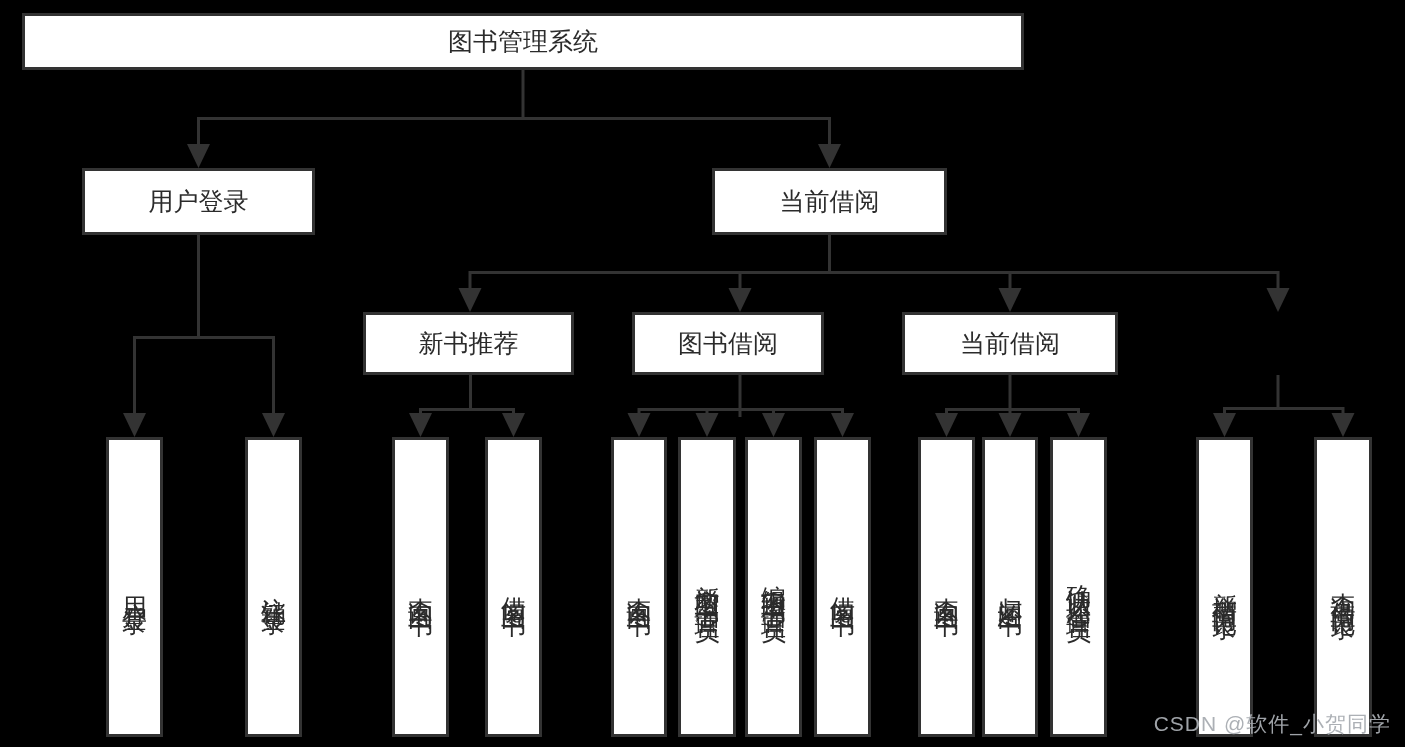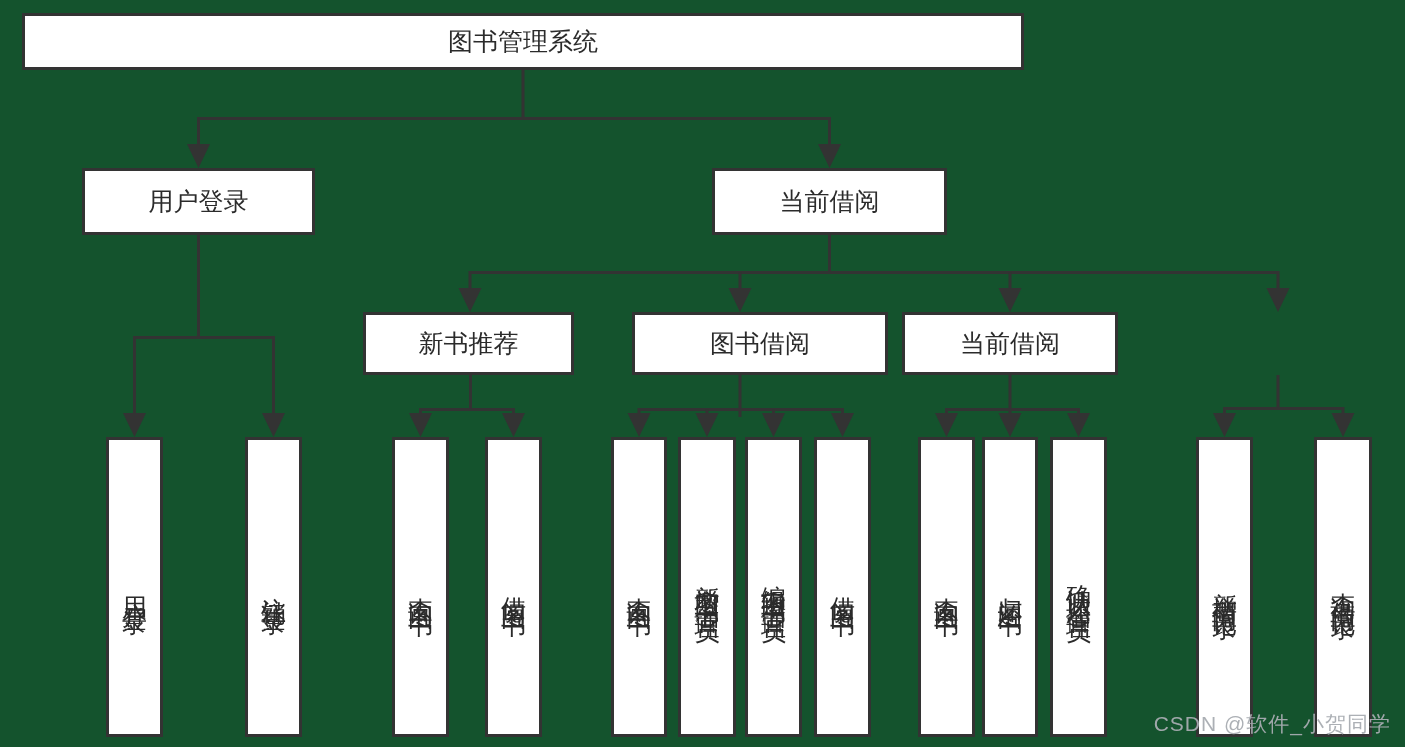--- a/index.html
+++ b/index.html
@@ -4,21 +4,21 @@
 <style>
   html, body {
     margin: 0;
     padding: 0;
     background: #ffffff;
   }
   .canvas {
     position: relative;
     width: 1405px;
     height: 747px;
-    background: #14532d;
+    background: #000000;
     font-family: "Liberation Sans", sans-serif;
     overflow: hidden;
   }
   .connectors {
     position: absolute;
     left: 0;
     top: 0;
     width: 1405px;
     height: 747px;
   }
@@ -117,21 +117,21 @@
   <div class="box lvl1" style="left:82px; width:233px;">
     <span>用户登录</span>
   </div>
   <div class="box lvl1" style="left:712px; width:235px;">
     <span>当前借阅</span>
   </div>
 
   <div class="box lvl2" style="left:363px; width:211px;">
     <span>新书推荐</span>
   </div>
-  <div class="box lvl2" style="left:632px; width:256px;">
+  <div class="box lvl2" style="left:632px; width:192px;">
     <span>图书借阅</span>
   </div>
   <div class="box lvl2" style="left:902px; width:216px;">
     <span>当前借阅</span>
   </div>
 
   <div class="box leaf" style="left:106px; width:57px;">
     <span>用户登录</span>
   </div>
   <div class="box leaf" style="left:245px; width:57px;">

